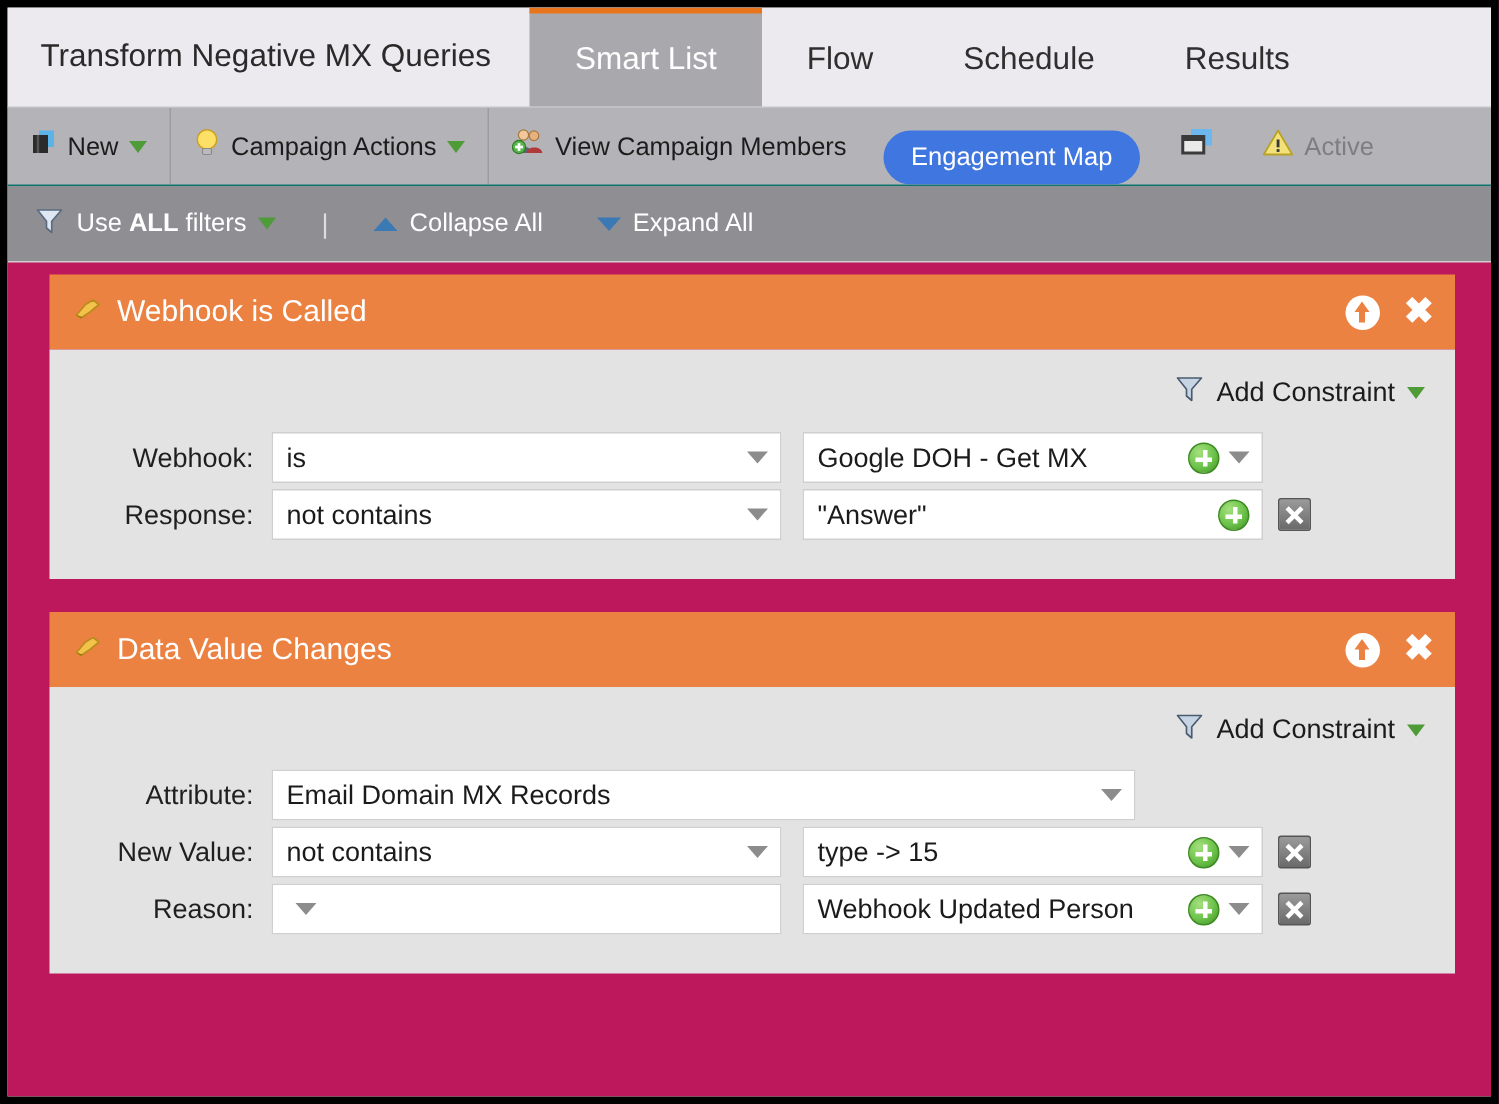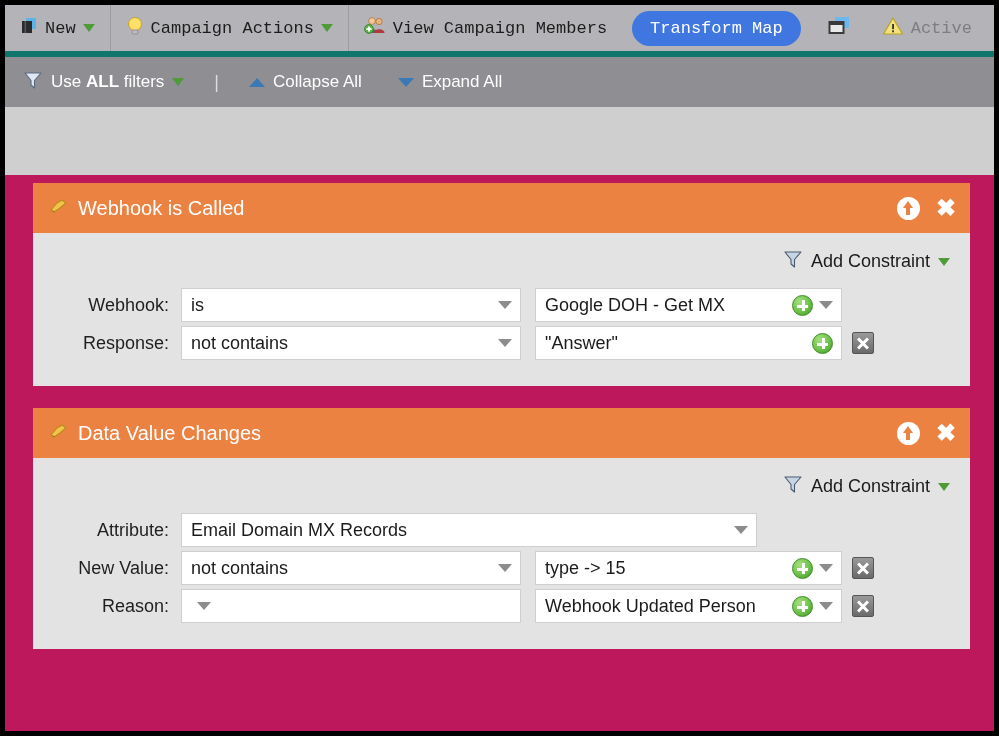--- a/index.html
+++ b/index.html
@@ -52,24 +52,23 @@
     background: #a9a9ad;
     color: #ffffff;
     border-top: 4px solid #e8741c;
   }
 
   
   .toolbar {
     height: 52px;
     background: #b4b4b8;
     display: flex;
-    align-items: center;
-    border-bottom: 6px solid #0f766e;
+    align-items: flex-end;
+    border-bottom: 1px solid #0f766e;
     overflow: hidden;
-    font-family: Liberation Mono, monospace;
   }
   .tb-item {
     display: flex;
     align-items: center;
     gap: 7px;
     padding: 0 15px;
     height: 100%;
     font-size: 17px;
     color: #1c1c1c;
     white-space: nowrap;
@@ -303,20 +302,36 @@
     font-weight: bold;
     color: #ffffff;
     line-height: 1;
   }
 </style>
 </head>
 <body>
 
 <div id="app">
 
+  <div class="tabbar">
+    <div class="campaign-title">Transform Negative MX Queries</div>
+
+    <div class="tab active">
+      <span>Smart List</span>
+    </div>
+    <div class="tab">
+      <span>Flow</span>
+    </div>
+    <div class="tab">
+      <span>Schedule</span>
+    </div>
+    <div class="tab">
+      <span>Results</span>
+    </div>
+  </div>
 
   <div class="toolbar">
 
     <div class="tb-item">
       <span>
         <svg width="18" height="18" viewBox="0 0 18 18">
           <rect x="6" y="1" width="10" height="11" fill="#5bb4e8"></rect>
           <rect x="2" y="4" width="10" height="12" fill="#2b2b2b"></rect>
           <rect x="4.5" y="4" width="1.6" height="12" fill="#555"></rect>
         </svg>
@@ -348,21 +363,21 @@
           <circle cx="15" cy="5.5" r="3.2" fill="#e8b27f" stroke="#a8763f" stroke-width="0.8"></circle>
           <path d="M10 17 C10 12 20.5 12 20.5 17 Z" fill="#b03a3a"></path>
           <circle cx="5" cy="13" r="4.4" fill="#58b847" stroke="#2f7a26" stroke-width="0.8"></circle>
           <rect x="4.1" y="10.4" width="1.8" height="5.2" fill="#fff"></rect>
           <rect x="2.4" y="12.1" width="5.2" height="1.8" fill="#fff"></rect>
         </svg>
       </span>
       <span>View Campaign Members</span>
     </div>
 
-    <div class="pill">Transform Map</div>
+    <div class="pill">Engagement Map</div>
 
     <div class="tb-item">
       <span>
         <svg width="26" height="22" viewBox="0 0 26 22">
           <rect x="9" y="2" width="14" height="11" fill="#6cb8ee"></rect>
           <rect x="2.5" y="6" width="16" height="13" fill="#3a3a3a"></rect>
           <rect x="4.5" y="10" width="12" height="7" fill="#e9e9e9"></rect>
         </svg>
       </span>
     </div>

